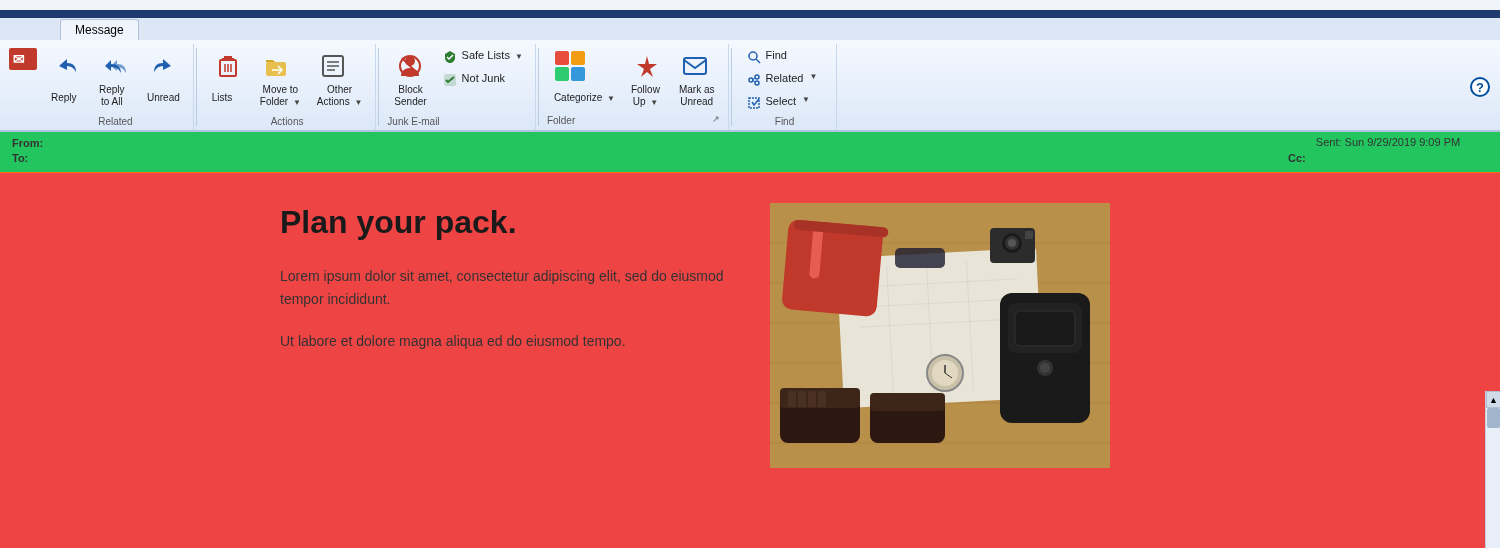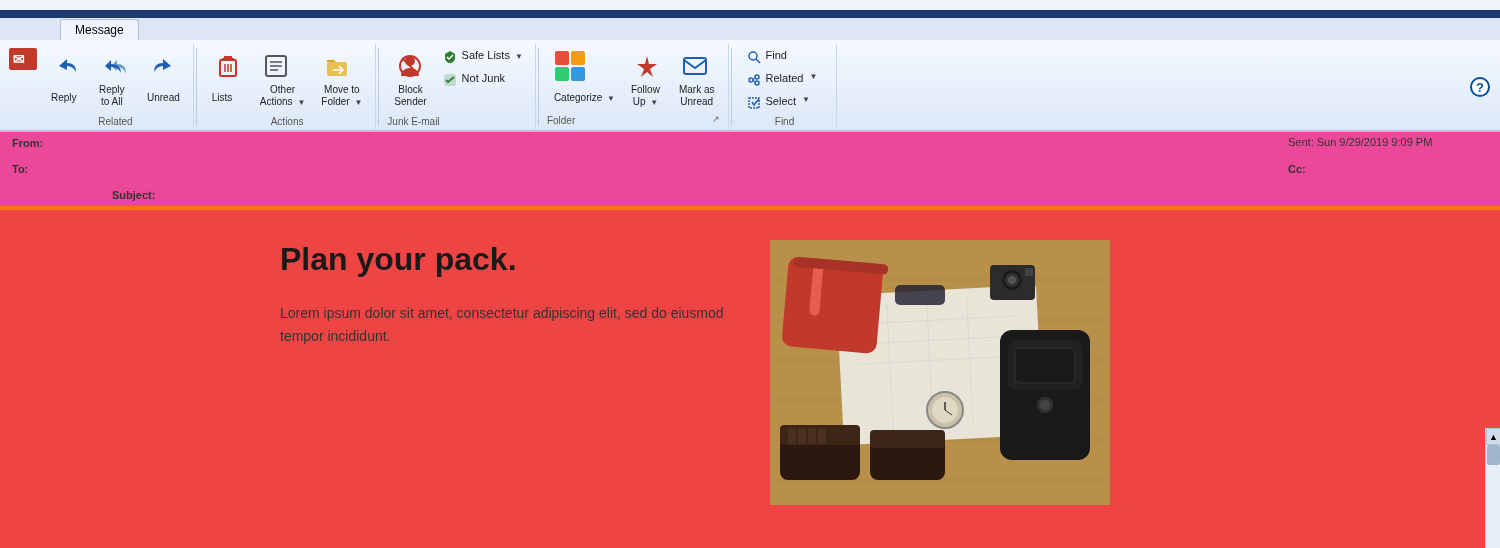--- a/index.html
+++ b/index.html
@@ -183,42 +183,42 @@
       left: 8px;
       width: 30px;
       height: 22px;
       display: flex;
       align-items: center;
       justify-content: center;
     }
 
     
     .email-header {
-      background: #ec4899;
-      border-bottom: 4px solid #f97316;
+      background: #22c55e;
+      border-bottom: 1px solid #f97316;
       padding: 4px 12px;
       display: grid;
       grid-template-columns: 100px 1fr 200px;
-      row-gap: 12px;
+      row-gap: 1px;
     }
     .field-label {
       font-weight: bold;
       font-size: 11px;
       color: #333;
       padding: 1px 0;
     }
     .field-value {
       font-size: 11px;
       color: #333;
       padding: 1px 0;
     }
     .sent-info {
       grid-column: 3;
       grid-row: 1;
-      text-align: left;
+      text-align: center;
       font-size: 11px;
       color: #333;
     }
 
     
     .email-body {
       background: #ef4444;
       flex: 1;
       overflow: hidden;
       position: relative;
@@ -382,37 +382,37 @@
               <line x1="11" y1="12" x2="11" y2="20" stroke="#c0392b" stroke-width="1.5"></line>
               <line x1="14" y1="12" x2="14" y2="20" stroke="#c0392b" stroke-width="1.5"></line>
               <line x1="17" y1="12" x2="17" y2="20" stroke="#c0392b" stroke-width="1.5"></line>
             </svg>
           </div>
           <span class="btn-label">Lists</span>
         </button>
         <button class="ribbon-btn ribbon-btn-large">
           <div class="icon-large">
             <svg width="28" height="28" viewBox="0 0 28 28">
+              <rect x="4" y="10" width="20" height="14" rx="2" fill="#e8c050"></rect>
+              <path d="M4 10 L4 8 L11 8 L13 10 Z" fill="#d4a820"></path>
+              <path d="M16 14 L20 18 L16 22 M20 18 L10 18" stroke="white" stroke-width="1.5" fill="none"></path>
+            </svg>
+          </div>
+          <span class="btn-label">Move to<br>Folder <span class="arr">▼</span></span>
+        </button>
+        <button class="ribbon-btn ribbon-btn-large">
+          <div class="icon-large">
+            <svg width="28" height="28" viewBox="0 0 28 28">
               <rect x="4" y="4" width="20" height="20" rx="2" fill="none" stroke="#555" stroke-width="2"></rect>
               <line x1="8" y1="10" x2="20" y2="10" stroke="#555" stroke-width="1.5"></line>
               <line x1="8" y1="14" x2="20" y2="14" stroke="#555" stroke-width="1.5"></line>
               <line x1="8" y1="18" x2="16" y2="18" stroke="#555" stroke-width="1.5"></line>
             </svg>
           </div>
           <span class="btn-label">Other<br>Actions <span class="arr">▼</span></span>
-        </button>
-        <button class="ribbon-btn ribbon-btn-large">
-          <div class="icon-large">
-            <svg width="28" height="28" viewBox="0 0 28 28">
-              <rect x="4" y="10" width="20" height="14" rx="2" fill="#e8c050"></rect>
-              <path d="M4 10 L4 8 L11 8 L13 10 Z" fill="#d4a820"></path>
-              <path d="M16 14 L20 18 L16 22 M20 18 L10 18" stroke="white" stroke-width="1.5" fill="none"></path>
-            </svg>
-          </div>
-          <span class="btn-label">Move to<br>Folder <span class="arr">▼</span></span>
         </button>
       </div>
       <div class="ribbon-group-label">Actions</div>
     </div>
 
     <div class="sep"></div>
 
     <div class="ribbon-group">
       <div class="ribbon-group-buttons">
         <button class="ribbon-btn ribbon-btn-large">
@@ -538,28 +538,28 @@
     <span class="field-label">From:</span>
     <span class="field-value"></span>
     <span class="sent-info">Sent:   Sun 9/29/2019 9:09 PM</span>
 
     <span class="field-label">To:</span>
     <span class="field-value"></span>
 
     <span class="field-label">Cc:</span>
     <span class="field-value"></span>
 
-    <span class="field-label">Subject:</span>
     <span class="field-value"></span>
   </div>
 
   <div class="email-body">
     <div class="email-content">
       <h1 class="email-headline">Plan your pack.</h1>
       <p class="email-para">Lorem ipsum dolor sit amet, consectetur adipiscing elit, sed do eiusmod tempor incididunt.</p>
+      <p class="email-para">Ut labore et dolore magna aliqua ed do eiusmod tempo.</p>
     </div>
     <div class="email-image">
 
       <div class="gear-bg">
         
         <svg width="340" height="265" viewBox="0 0 340 265">
 
           <rect width="340" height="265" fill="#b8904a"></rect>
           <line x1="0" y1="40" x2="340" y2="40" stroke="#a07838" stroke-width="1" opacity="0.5"></line>
           <line x1="0" y1="80" x2="340" y2="80" stroke="#a07838" stroke-width="1" opacity="0.5"></line>

